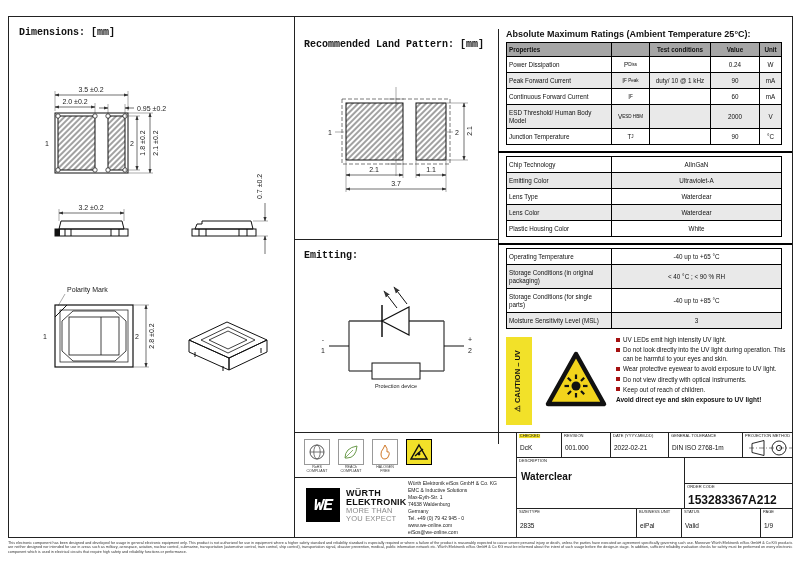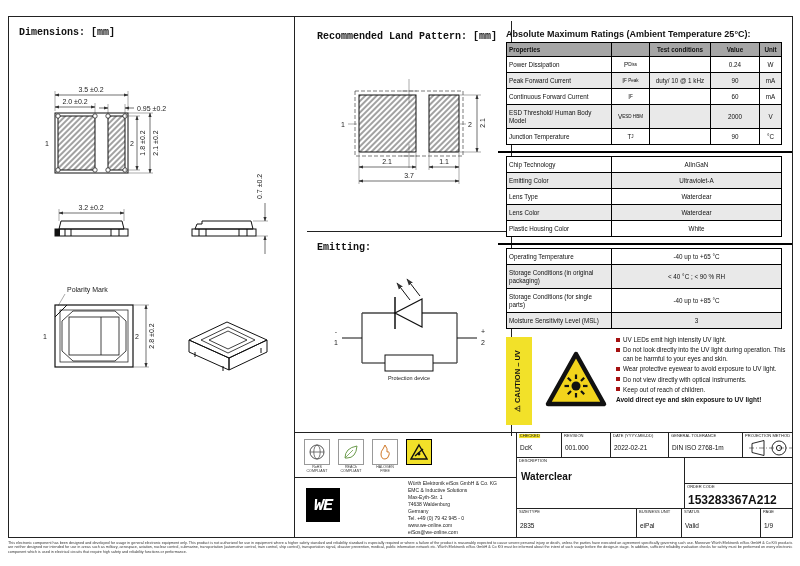--- a/index.html
+++ b/index.html
@@ -4,21 +4,21 @@
 <style>
   html,body { margin:0; padding:0; }
   body {
     width:800px; height:566px; position:relative; background:#ffffff;
     font-family:"Liberation Sans", sans-serif; color:#111; overflow:hidden;
   }
   .frame { position:absolute; left:8px; top:16px; width:783px; height:520px; border:1px solid #222; }
 
   
   .col-left  { position:absolute; left:0; top:0; width:285px; height:100%; border-right:1px solid #222; }
-  .col-mid   { position:absolute; left:285px; top:4px; width:204px; height:415px; border-right:1px solid #222;padding-left:13px; }
+  .col-mid   { position:absolute; left:285px; top:12px; width:204px; height:415px; border-right:1px solid #222; }
   .mid-top   { position:relative; height:210px; border-bottom:1px solid #222; }
   .mid-bot   { position:relative; height:204px; }
   .col-right { position:absolute; left:489px; top:0; width:294px; height:415px; }
 
   .panel-title { font-weight:bold; font-size:10px; }
   .pt-abs { position:absolute; left:10px; top:10px;font-family:Liberation Mono, monospace; }
   .sec-title { font-weight:bold; font-size:9px; margin:4px 8px 2px 8px; }
   .sep { border-top:2px solid #000; margin:6px 0 2px 0; }
 
   
@@ -440,20 +440,26 @@
             <line x1="5" y1="13" x2="13" y2="6" stroke="#111" stroke-width="1.4"></line>
             <circle cx="9" cy="11" r="1.4" fill="#111"></circle>
           </svg>
       </div>
     </div>
     <div class="hr1"></div>
 
     <div class="we-box">
       <span class="we-txt">WE</span>
     </div>
+    <div class="brand">
+      <div class="b1">WÜRTH</div>
+      <div class="b2">ELEKTRONIK</div>
+      <div class="b3">MORE THAN</div>
+      <div class="b4">YOU EXPECT</div>
+    </div>
     <div class="addr">
       <div>Würth Elektronik eiSos GmbH &amp; Co. KG</div>
       <div>EMC &amp; Inductive Solutions</div>
       <div>Max-Eyth-Str. 1</div>
       <div>74638 Waldenburg</div>
       <div>Germany</div>
       <div>Tel. +49 (0) 79 42 945 - 0</div>
       <div>www.we-online.com</div>
       <div>eiSos@we-online.com</div>
     </div>

